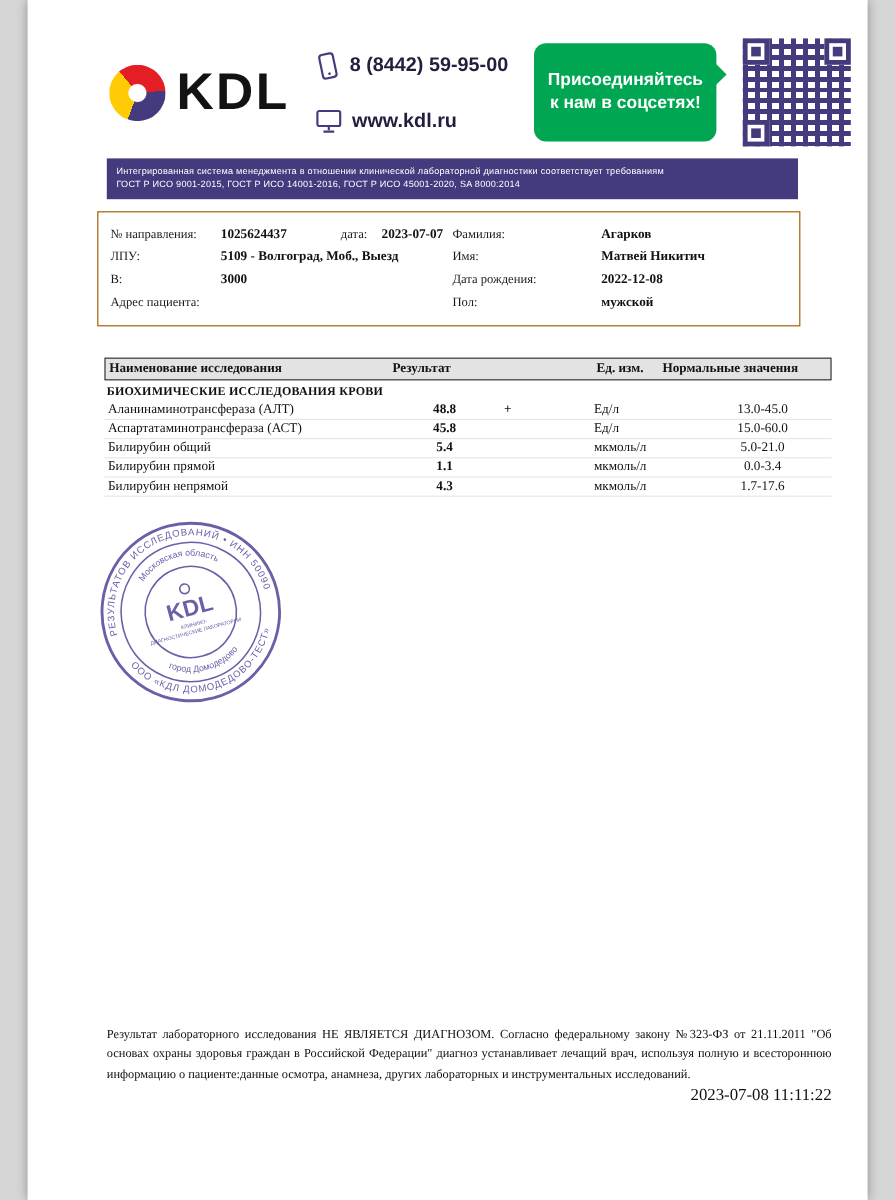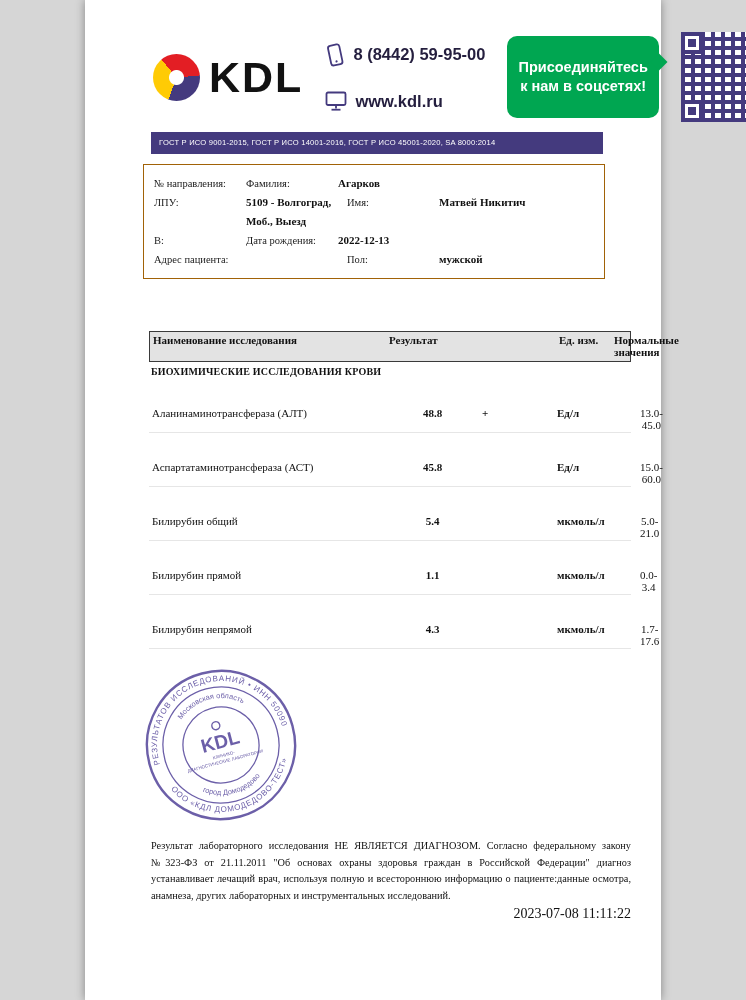--- a/index.html
+++ b/index.html
@@ -1,19 +1,19 @@
 <!DOCTYPE html>
 <html><head>
 <meta charset="utf-8">
 <style>
   * { margin:0; padding:0; box-sizing:border-box; }
   html, body { width:746px; height:1000px; overflow:hidden; }
   body { background:#d6d6d6; font-family:"Liberation Serif", serif; color:#111; }
 
-  .page { width:576px; height:1000px; margin:0 auto; background:#fff;
+  .page { width:700px; height:1000px; margin:0 auto; background:#fff;
           box-shadow:0 0 9px rgba(0,0,0,.38); display:flex; flex-direction:column; }
 
   
   .header { display:flex; align-items:center; padding:32px 24px 6px 68px; gap:22px;
             font-family:"Liberation Sans", sans-serif; }
   .logo { display:flex; align-items:center; gap:9px; flex:0 0 auto; }
   .logo-icon { width:47px; height:47px; border-radius:50%;
     background: radial-gradient(circle, #fff 0 7px, rgba(255,255,255,0) 8px),
                 conic-gradient(from -40deg, #e31e24 0 125deg, #443a7e 125deg 240deg, #ffcb05 240deg 360deg); }
   .logo-text { font-size:43px; font-weight:bold; letter-spacing:2px; color:#121212; line-height:1; }
@@ -41,33 +41,33 @@
   
   .pbox { margin:10px 56px 0 58px; border:1px solid #a16207; padding:9px 10px; font-size:11px; }
   .prow { display:flex; align-items:baseline; line-height:19px; }
   .pl { font-size:10.5px; color:#1c1c1c; }
   .pv { font-weight:bold; }
   .lw { width:92px; flex:none; }
   .mid { flex:1 1 auto; display:flex; align-items:baseline; min-width:0; }
   .w-val1 { width:100px; flex:none; }
   .w-date { width:34px; flex:none; }
   .rl { width:92px; flex:none; }
-  .rv { width:155px; flex:none; }
+  .rv { width:155px; flex:none;margin-left:32px; }
 
   
   .table { margin:26px 30px 0 64px; font-size:11px; }
-  .tgrid { display:grid; grid-template-columns:236px 95px 75px 55px 1fr; align-items:baseline;margin-top:26px; }
+  .tgrid { display:grid; grid-template-columns:236px 95px 75px 55px 1fr; align-items:baseline; }
   .thead { background:#e3e3e3; border:1px solid #3a3a3a; font-weight:bold; padding:2px 0 3px; }
   .thead .cell { padding-left:3px; }
   .section { font-weight:bold; font-size:10px; padding:4px 0 2px 2px; letter-spacing:.2px; }
   .trow { padding:1.5px 0; border-bottom:1px solid #e6e6e6; }
   .c-name { padding-left:3px; }
   .c-result { font-weight:bold; text-align:center; }
   .c-flag { font-weight:bold; padding-left:2px; }
-  .c-unit { padding-left:2px;font-weight:bold; }
+  .c-unit { padding-left:2px; }
   .c-normal { text-align:center; padding-left:30px; }
 
   
   .stamp-wrap { margin:18px 0 0 58px; width:170px; }
   .stamp { transform:rotate(-15deg); opacity:.88; }
 
   
   .footer { margin-top:auto; padding:0 30px 78px 66px; }
   .disclaimer { font-size:10.3px; text-align:justify; line-height:1.6; color:#101010; }
   .timestamp { text-align:right; font-size:14px; margin-top:2px; }
@@ -104,41 +104,50 @@
       <div>к нам в соцсетях!</div>
     </div>
     <div class="qr">
       <div class="f tl"></div>
       <div class="f tr"></div>
       <div class="f bl"></div>
     </div>
   </div>
 
   <div class="iso">
+    <div>Интегрированная система менеджмента в отношении клинической лабораторной диагностики соответствует требованиям</div>
     <div>ГОСТ Р ИСО 9001-2015, ГОСТ Р ИСО 14001-2016, ГОСТ Р ИСО 45001-2020, SA 8000:2014</div>
   </div>
 
   <div class="pbox">
     <div class="prow">
       <span class="pl lw">№ направления:</span>
+      <span class="mid">
+        <span class="pv w-val1">1025624437</span>
+        <span class="pl w-date">дата:</span>
+        <span class="pv">2023-07-07</span>
+      </span>
       <span class="pl rl">Фамилия:</span>
       <span class="pv rv">Агарков</span>
     </div>
     <div class="prow">
       <span class="pl lw">ЛПУ:</span>
       <span class="mid">
         <span class="pv">5109 - Волгоград, Моб., Выезд</span>
       </span>
       <span class="pl rl">Имя:</span>
       <span class="pv rv">Матвей Никитич</span>
     </div>
     <div class="prow">
       <span class="pl lw">В:</span>
+      <span class="mid">
+        <span class="pv">3000</span>
+      </span>
       <span class="pl rl">Дата рождения:</span>
-      <span class="pv rv">2022-12-13</span>
+      <span class="pv rv">2022-12-08</span>
     </div>
     <div class="prow">
       <span class="pl lw">Адрес пациента:</span>
       <span class="mid">
         <span class="pv"></span>
       </span>
       <span class="pl rl">Пол:</span>
       <span class="pv rv">мужской</span>
     </div>
   </div>

